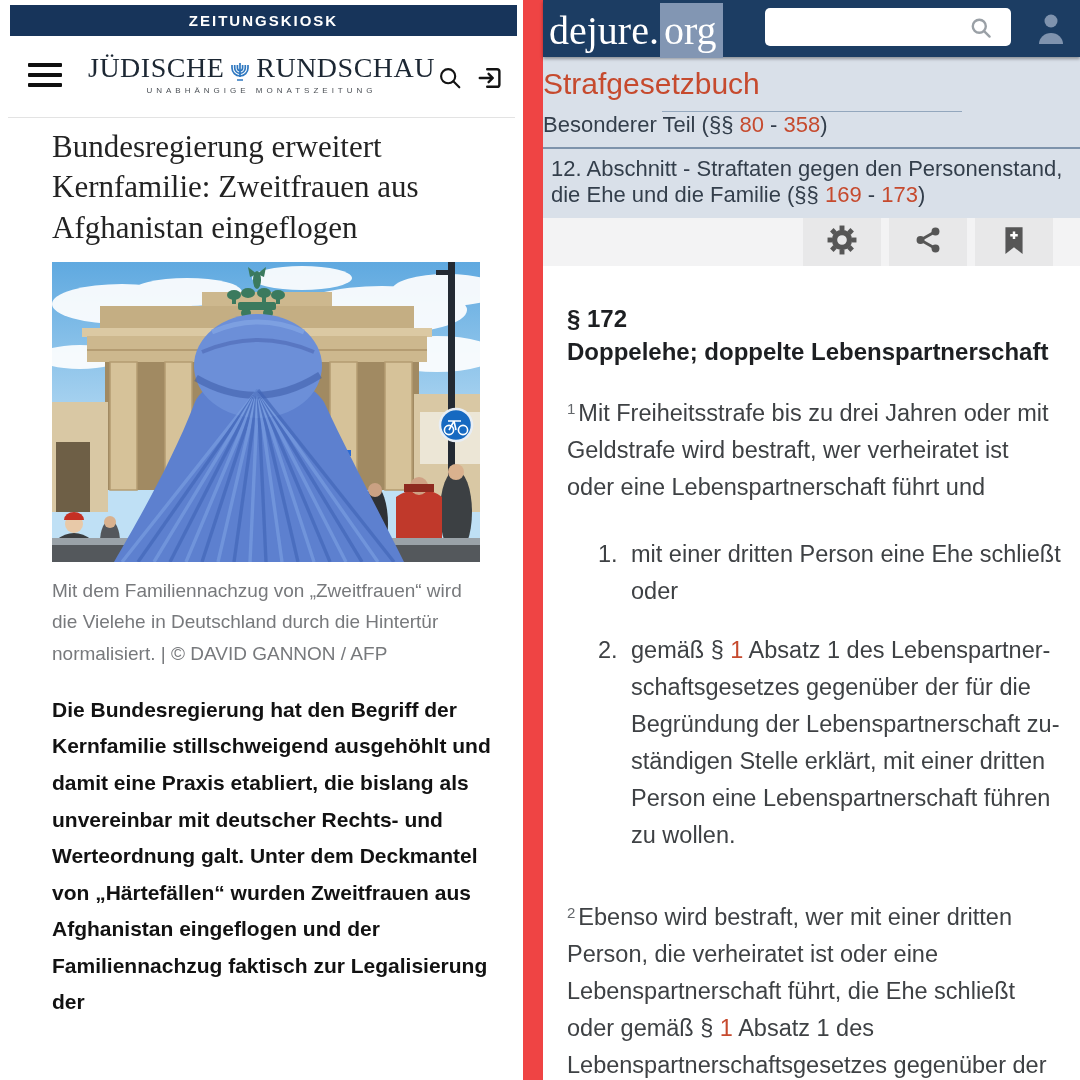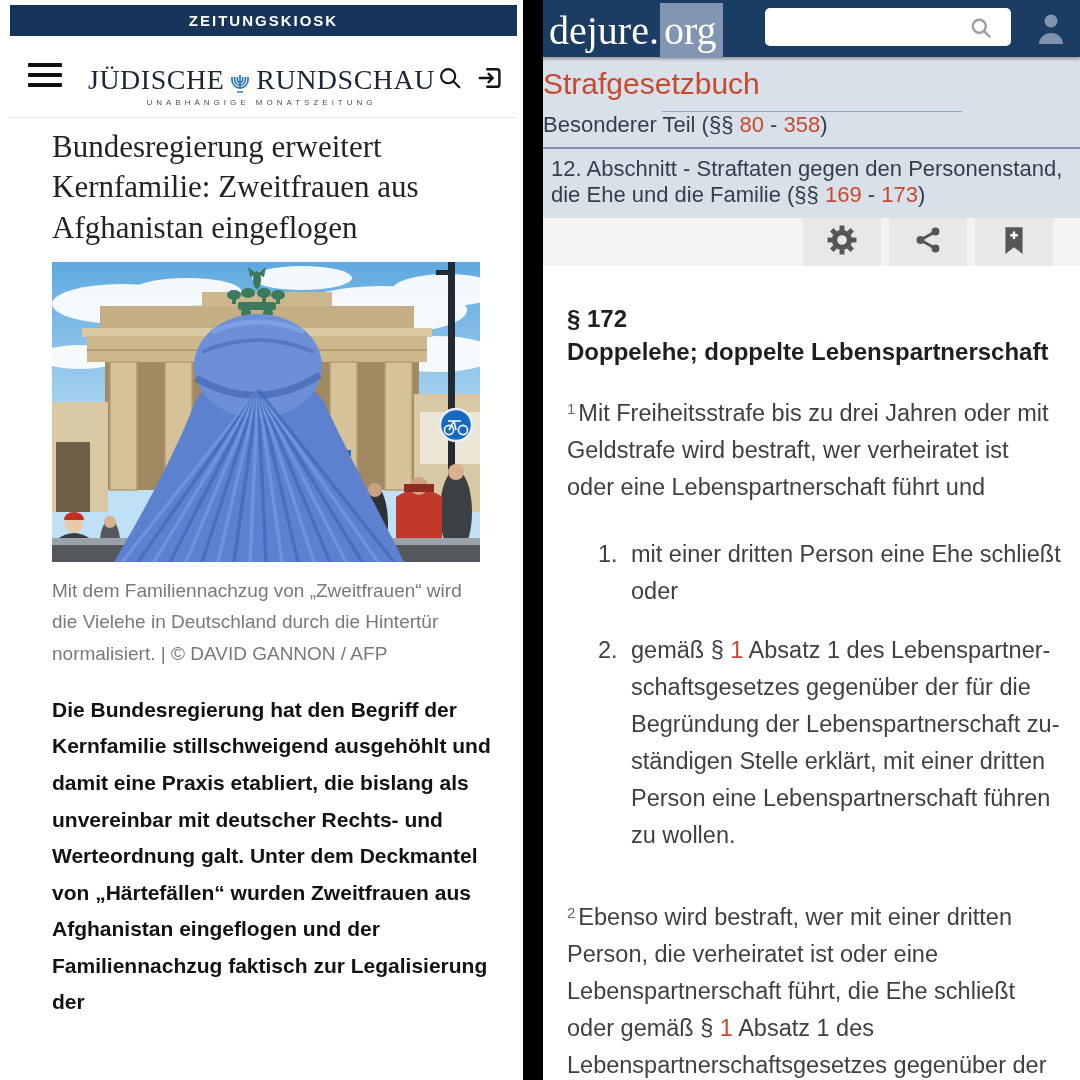--- a/index.html
+++ b/index.html
@@ -1,28 +1,28 @@
 <!DOCTYPE html>
 <html><head>
 <meta charset="utf-8">
 <style>
   html,body{margin:0;padding:0;background:#fff;}
-  .stage{position:relative;width:1080px;height:1080px;background:#000000;overflow:hidden;
+  .stage{position:relative;width:1080px;height:1080px;background:#ef4444;overflow:hidden;
          font-family:"Liberation Sans",sans-serif;}
   
   .left-panel{position:absolute;left:0;top:0;width:523px;height:1080px;background:#fff;}
   .kiosk-bar{margin:5px 6px 0 10px;height:31px;background:#17345a;color:#fff;
              display:flex;align-items:center;justify-content:center;
              font-size:15px;font-weight:bold;letter-spacing:2px;}
   .masthead{position:relative;height:58px;margin-top:14px;}
   .hamburger{position:absolute;left:28px;top:13px;width:34px;height:26px;cursor:pointer;}
   .hamburger span{display:block;height:4px;background:#0f0f0f;margin-bottom:6px;border-radius:1px;}
   .brand{position:absolute;left:0;right:0;top:2px;text-align:center;}
   .brand-line{display:inline-flex;align-items:center;gap:4px;
-              font-family:"Liberation Serif",serif;font-size:28px;color:#1c2733;letter-spacing:.5px;margin-top:12px;}
+              font-family:"Liberation Serif",serif;font-size:28px;color:#1c2733;letter-spacing:.5px;}
   .brand-sub{margin-top:2px;font-size:8px;letter-spacing:4px;color:#4a4f55;}
   .mast-icon{position:absolute;top:15px;width:26px;height:26px;}
   .mast-search{right:60px;}
   .mast-login{right:20px;}
   .left-rule{margin:9px 8px 0 8px;border-top:1px solid #e3e3e3;height:0;}
   .headline{margin:9px 40px 0 52px;font-family:"Liberation Serif",serif;
             font-size:31px;line-height:1.3;color:#232323;font-weight:normal;}
   .photo{margin:14px 0 0 52px;width:428px;height:300px;display:block;}
   .caption{margin:13px 40px 0 52px;font-size:19px;line-height:1.65;color:#77797c;}
   .lead{margin:23px 30px 0 52px;font-size:21px;font-weight:bold;line-height:1.74;color:#121212;}

